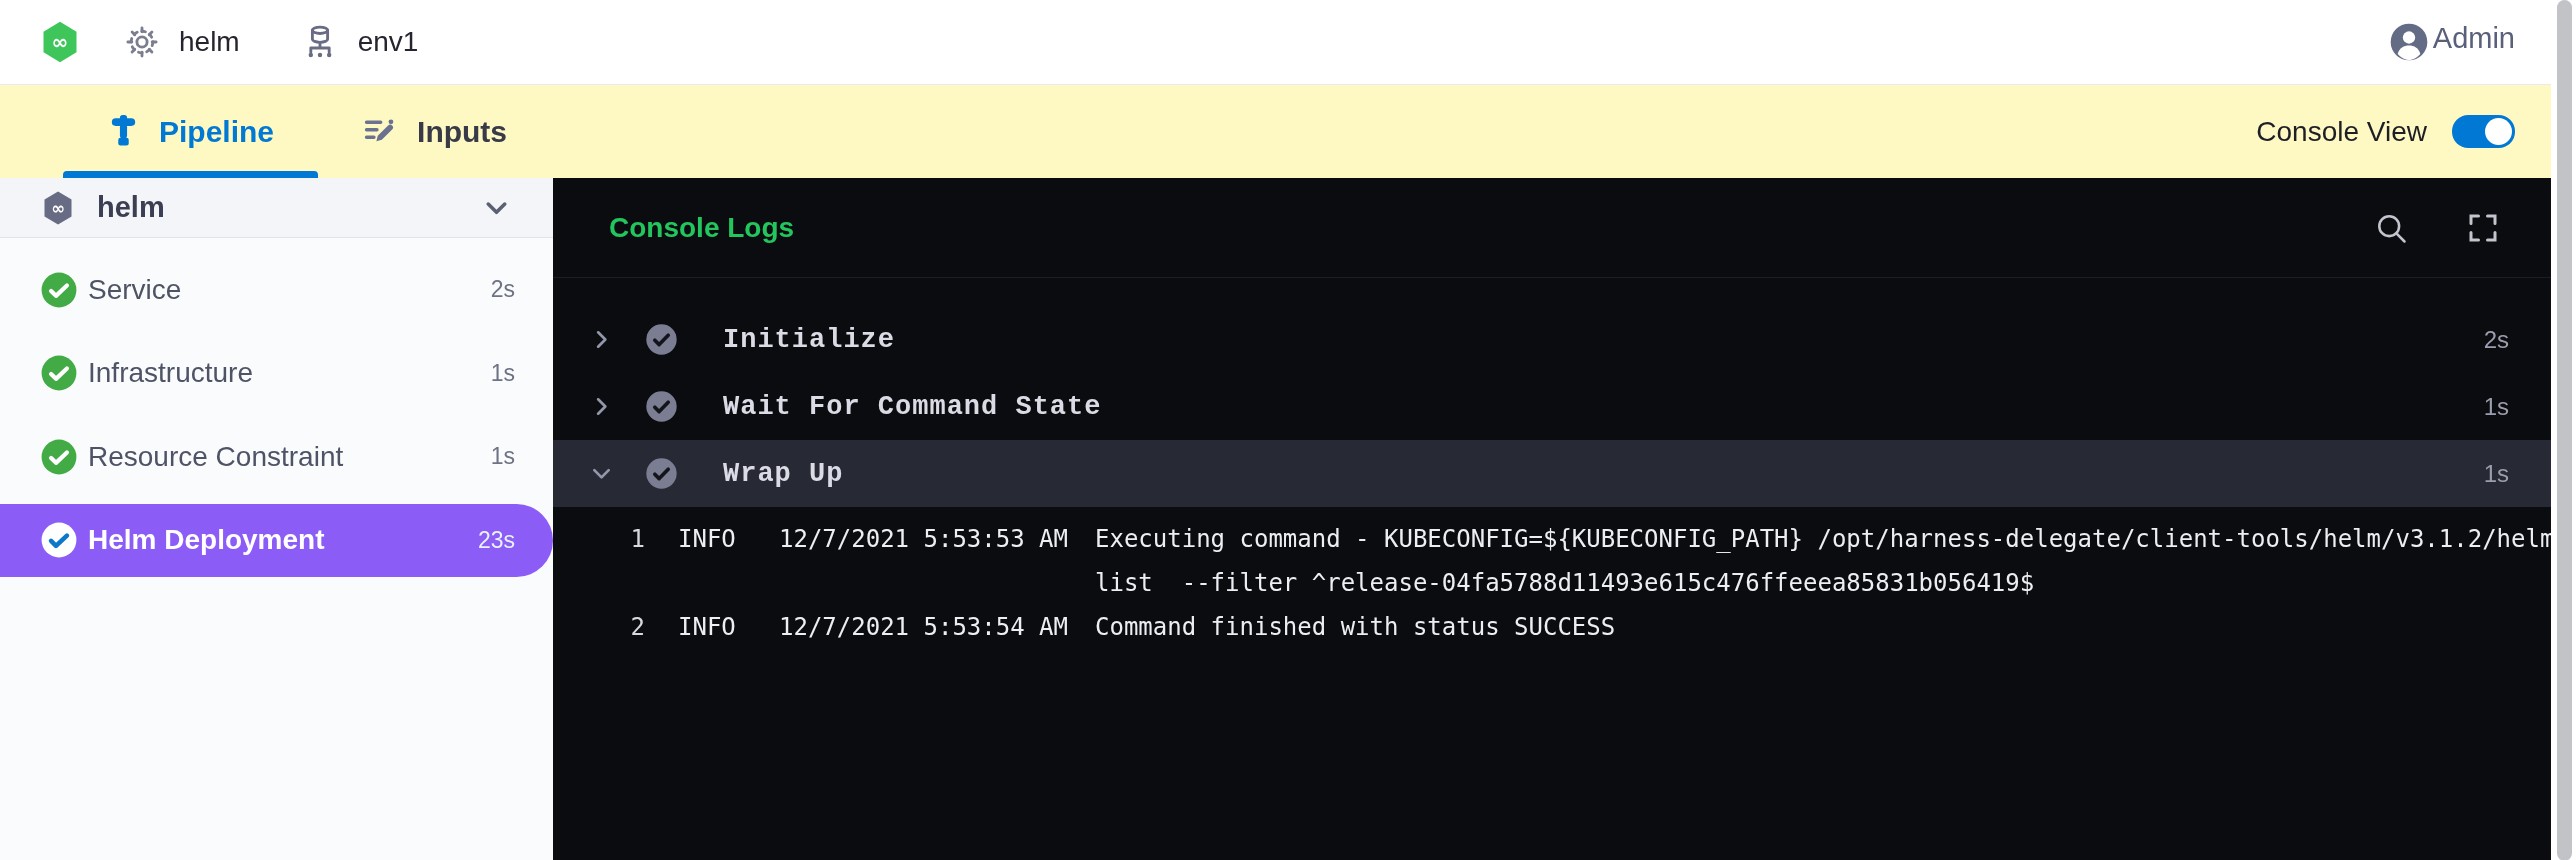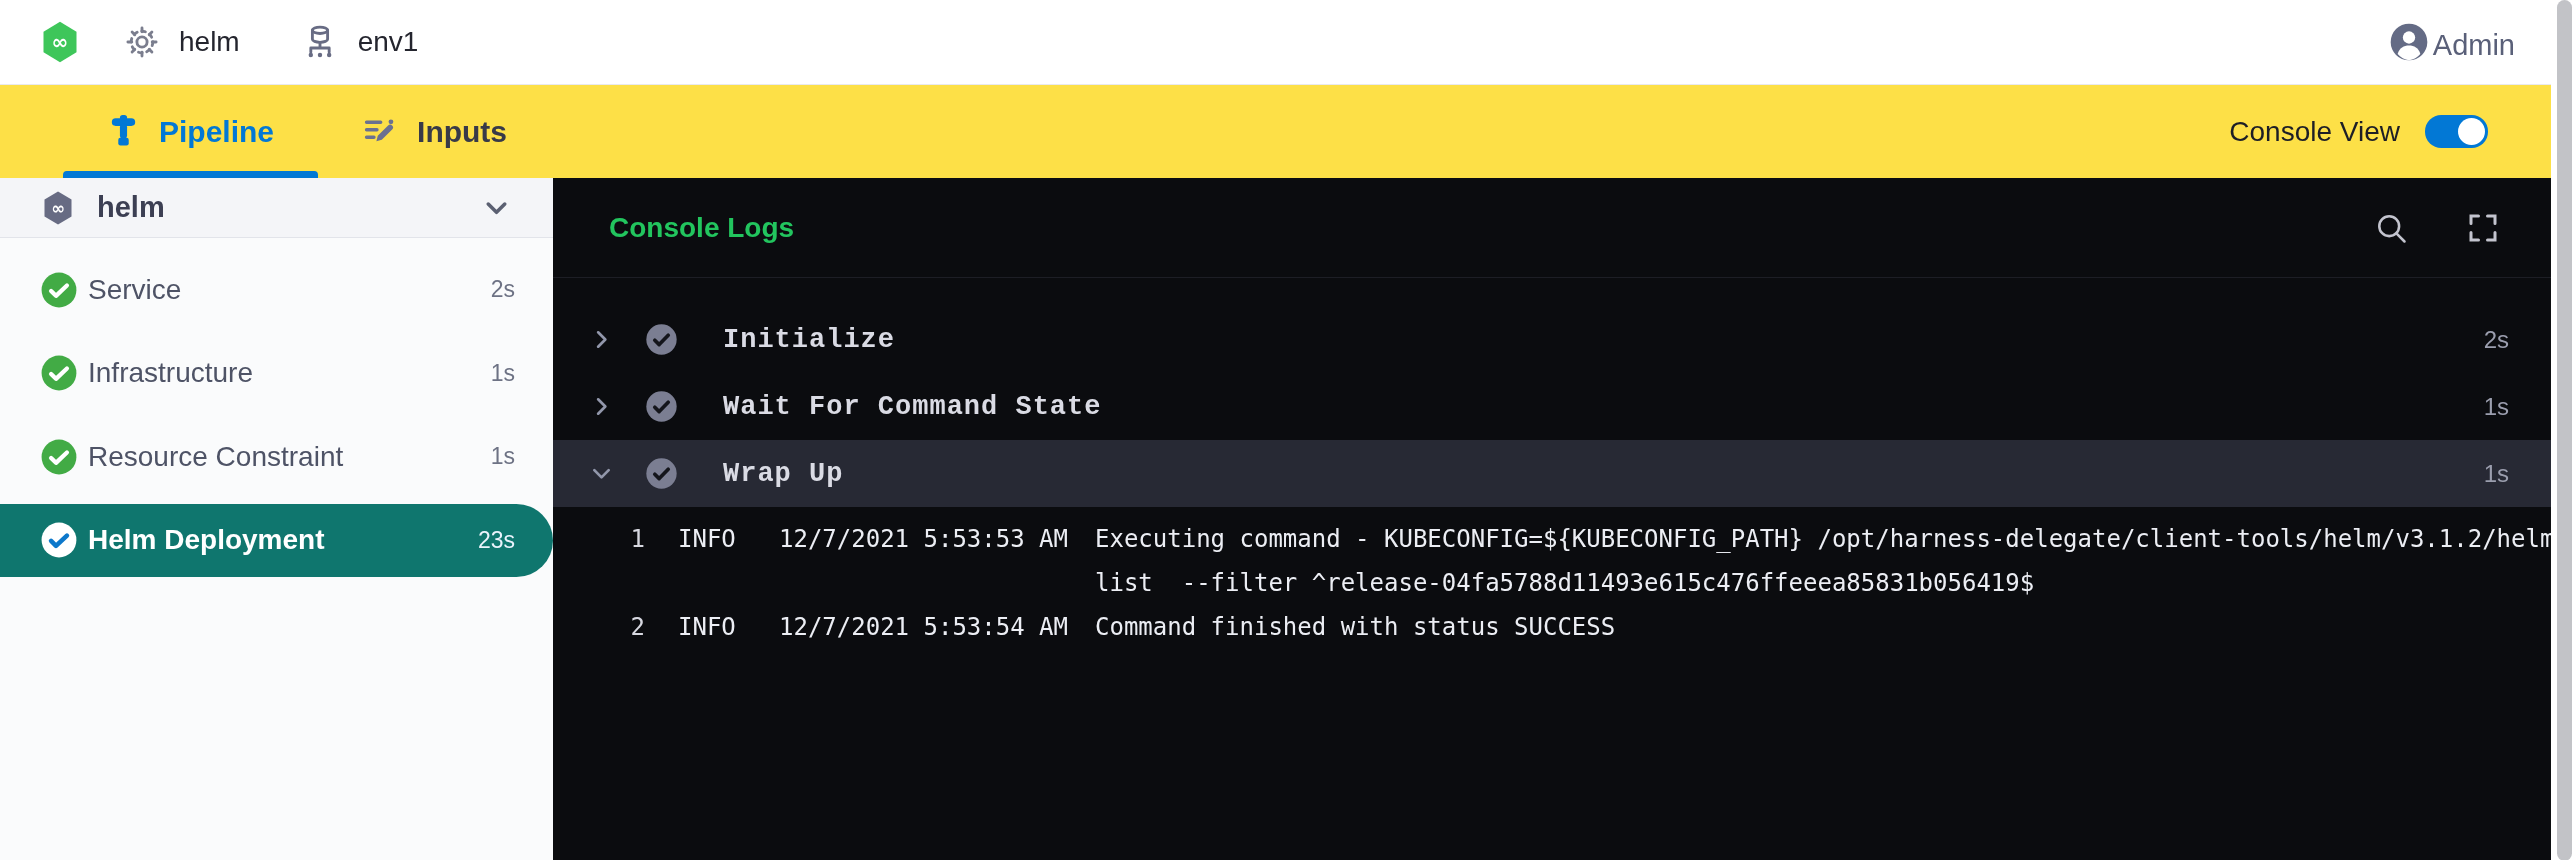--- a/index.html
+++ b/index.html
@@ -4,26 +4,26 @@
 <style>
   * { margin:0; padding:0; box-sizing:border-box; }
   html,body { width:2576px; height:861px; }
   body { font-family:"Liberation Sans", sans-serif; background:#ffffff; position:relative; overflow:hidden; }
 
   
   .topbar { height:84px; display:flex; align-items:center; padding:0 61px 0 38px; background:#fff; }
   .tb-group { display:flex; align-items:center; gap:19px; margin-right:61px; cursor:pointer; }
   .tb-label { font-size:28px; color:#24252e; }
   .tb-spacer { flex:1; }
-  .tb-user { display:flex; align-items:flex-end; gap:4px; cursor:pointer; }
+  .tb-user { display:flex; align-items:flex-start; gap:4px; cursor:pointer; }
   .tb-user .tb-label { color:#5a6079; font-size:29px; }
   .icon { display:inline-flex; align-items:center; justify-content:center; flex:none; }
 
   
-  .tabbar { height:94px; border-top:1.9px solid #e9eaee; background:#fde047; display:flex; align-items:stretch; padding:0 88px 0 63px; }
+  .tabbar { height:94px; border-top:1.9px solid #e9eaee; background:#fef9c3; display:flex; align-items:stretch; padding:0 61px 0 63px; }
   .tab { display:flex; align-items:center; gap:19px; padding:0 44px; position:relative; cursor:pointer; }
   .tab-label { font-size:30px; font-weight:600; color:#383a48; }
   .tab.active .tab-label { color:#0278d5; }
   .tab.active::after { content:""; position:absolute; left:0; right:0; bottom:0; height:6.7px; background:#0278d5; border-radius:3.8px 3.8px 0 0; }
   .cv-wrap { margin-left:auto; display:flex; align-items:center; gap:25px; }
   .cv-label { font-size:28px; color:#1d1e26; }
   .toggle { width:63px; height:33px; border-radius:16.3px; background:#0278d5; position:relative; cursor:pointer; flex:none; }
   .toggle .knob { position:absolute; top:2.9px; right:2.9px; width:27px; height:27px; border-radius:50%; background:#fff; }
 
   
@@ -31,21 +31,21 @@
 
   
   .sidebar { width:553px; background:#fafbfc; flex:none; display:flex; flex-direction:column; }
   .stage-header { height:60px; background:#f4f5f8; border-bottom:1.9px solid #e2e4ea; display:flex; align-items:center; gap:21px; padding:0 40px; cursor:pointer; }
   .stage-name { font-size:29px; font-weight:600; color:#3c3f53; }
   .stage-header .chev { margin-left:auto; }
   .stage-items { padding-top:15.3px; }
   .s-item { height:73px; margin-bottom:10.5px; display:flex; align-items:center; gap:10px; padding:0 38px 0 40px; cursor:pointer; }
   .s-label { font-size:28px; color:#4e5366; }
   .s-dur { margin-left:auto; font-size:23px; color:#6d7284; }
-  .s-item.active { background:#0f766e; border-radius:0 38px 38px 0; }
+  .s-item.active { background:#8b5cf6; border-radius:0 38px 38px 0; }
   .s-item.active .s-label { color:#fff; font-weight:600; }
   .s-item.active .s-dur { color:#eaf3fc; }
 
   
   .console { flex:1; background:#0b0c0f; margin-right:25px; display:flex; flex-direction:column; overflow:hidden; }
   .c-header { height:100px; flex:none; border-bottom:1.9px solid #1d1e25; display:flex; align-items:center; padding:0 50px 0 56px; }
   .c-title { font-size:28px; font-weight:700; color:#22c55e; }
   .c-actions { margin-left:auto; display:flex; align-items:center; gap:56px; }
   .c-actions .icon { cursor:pointer; }
   .c-steps { padding-top:28px; }

